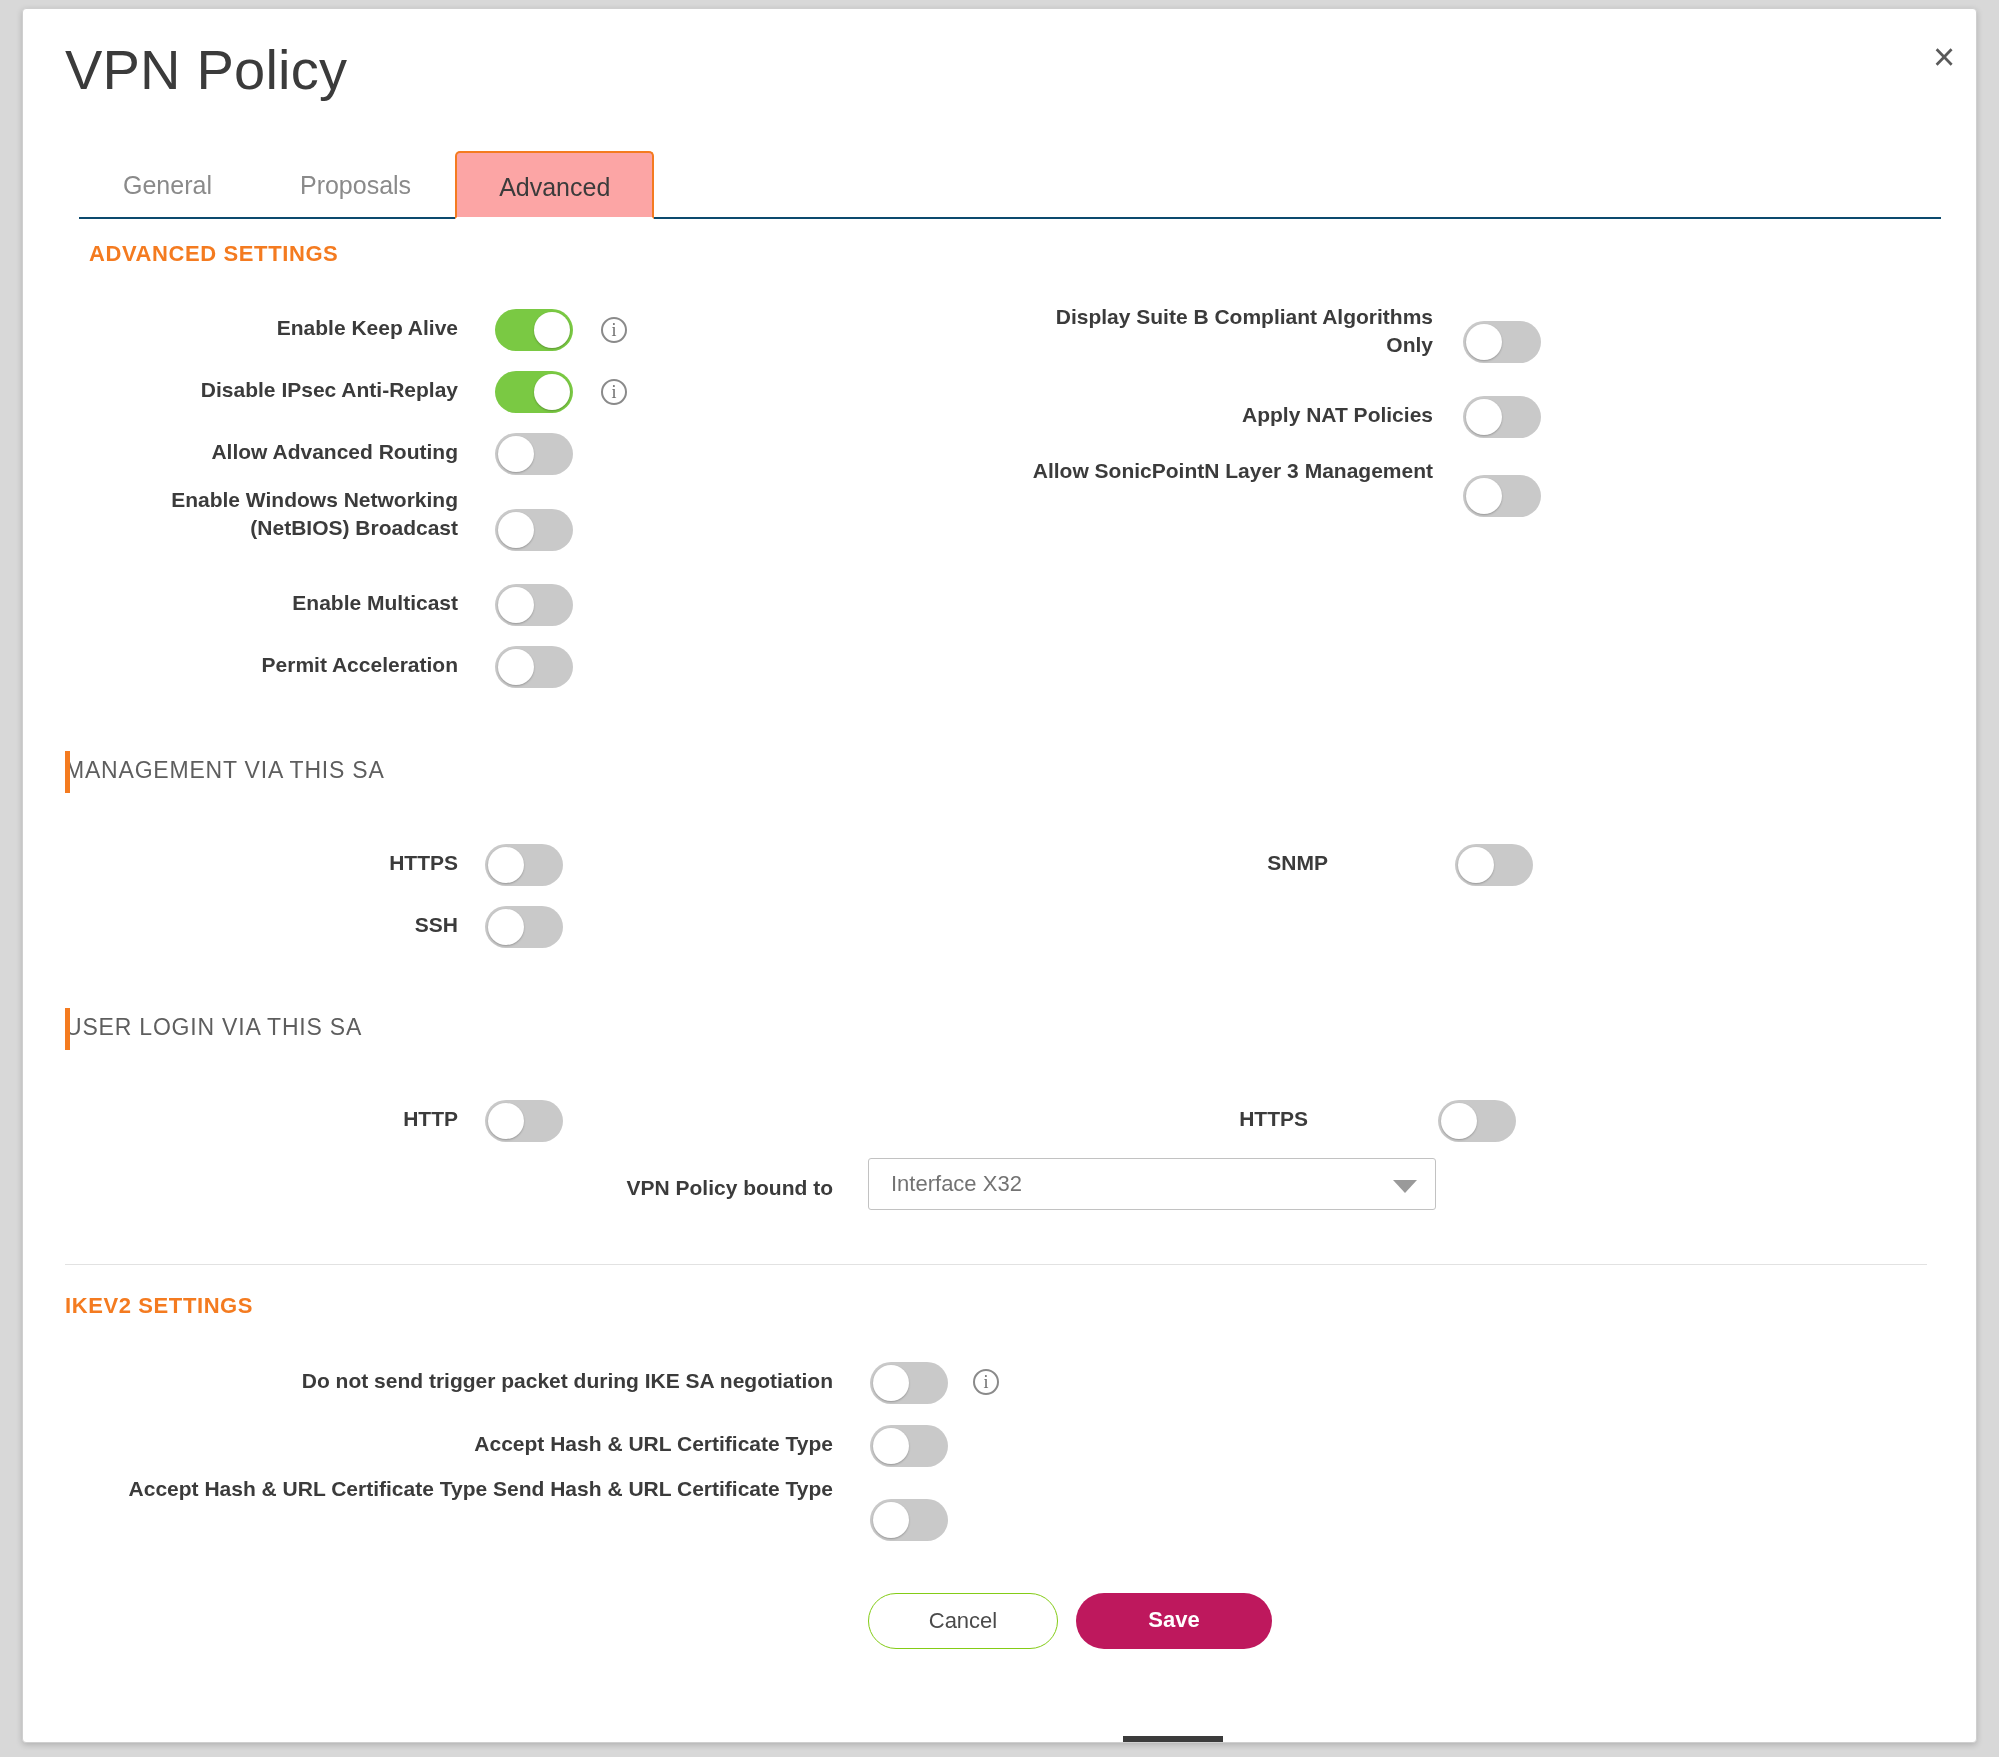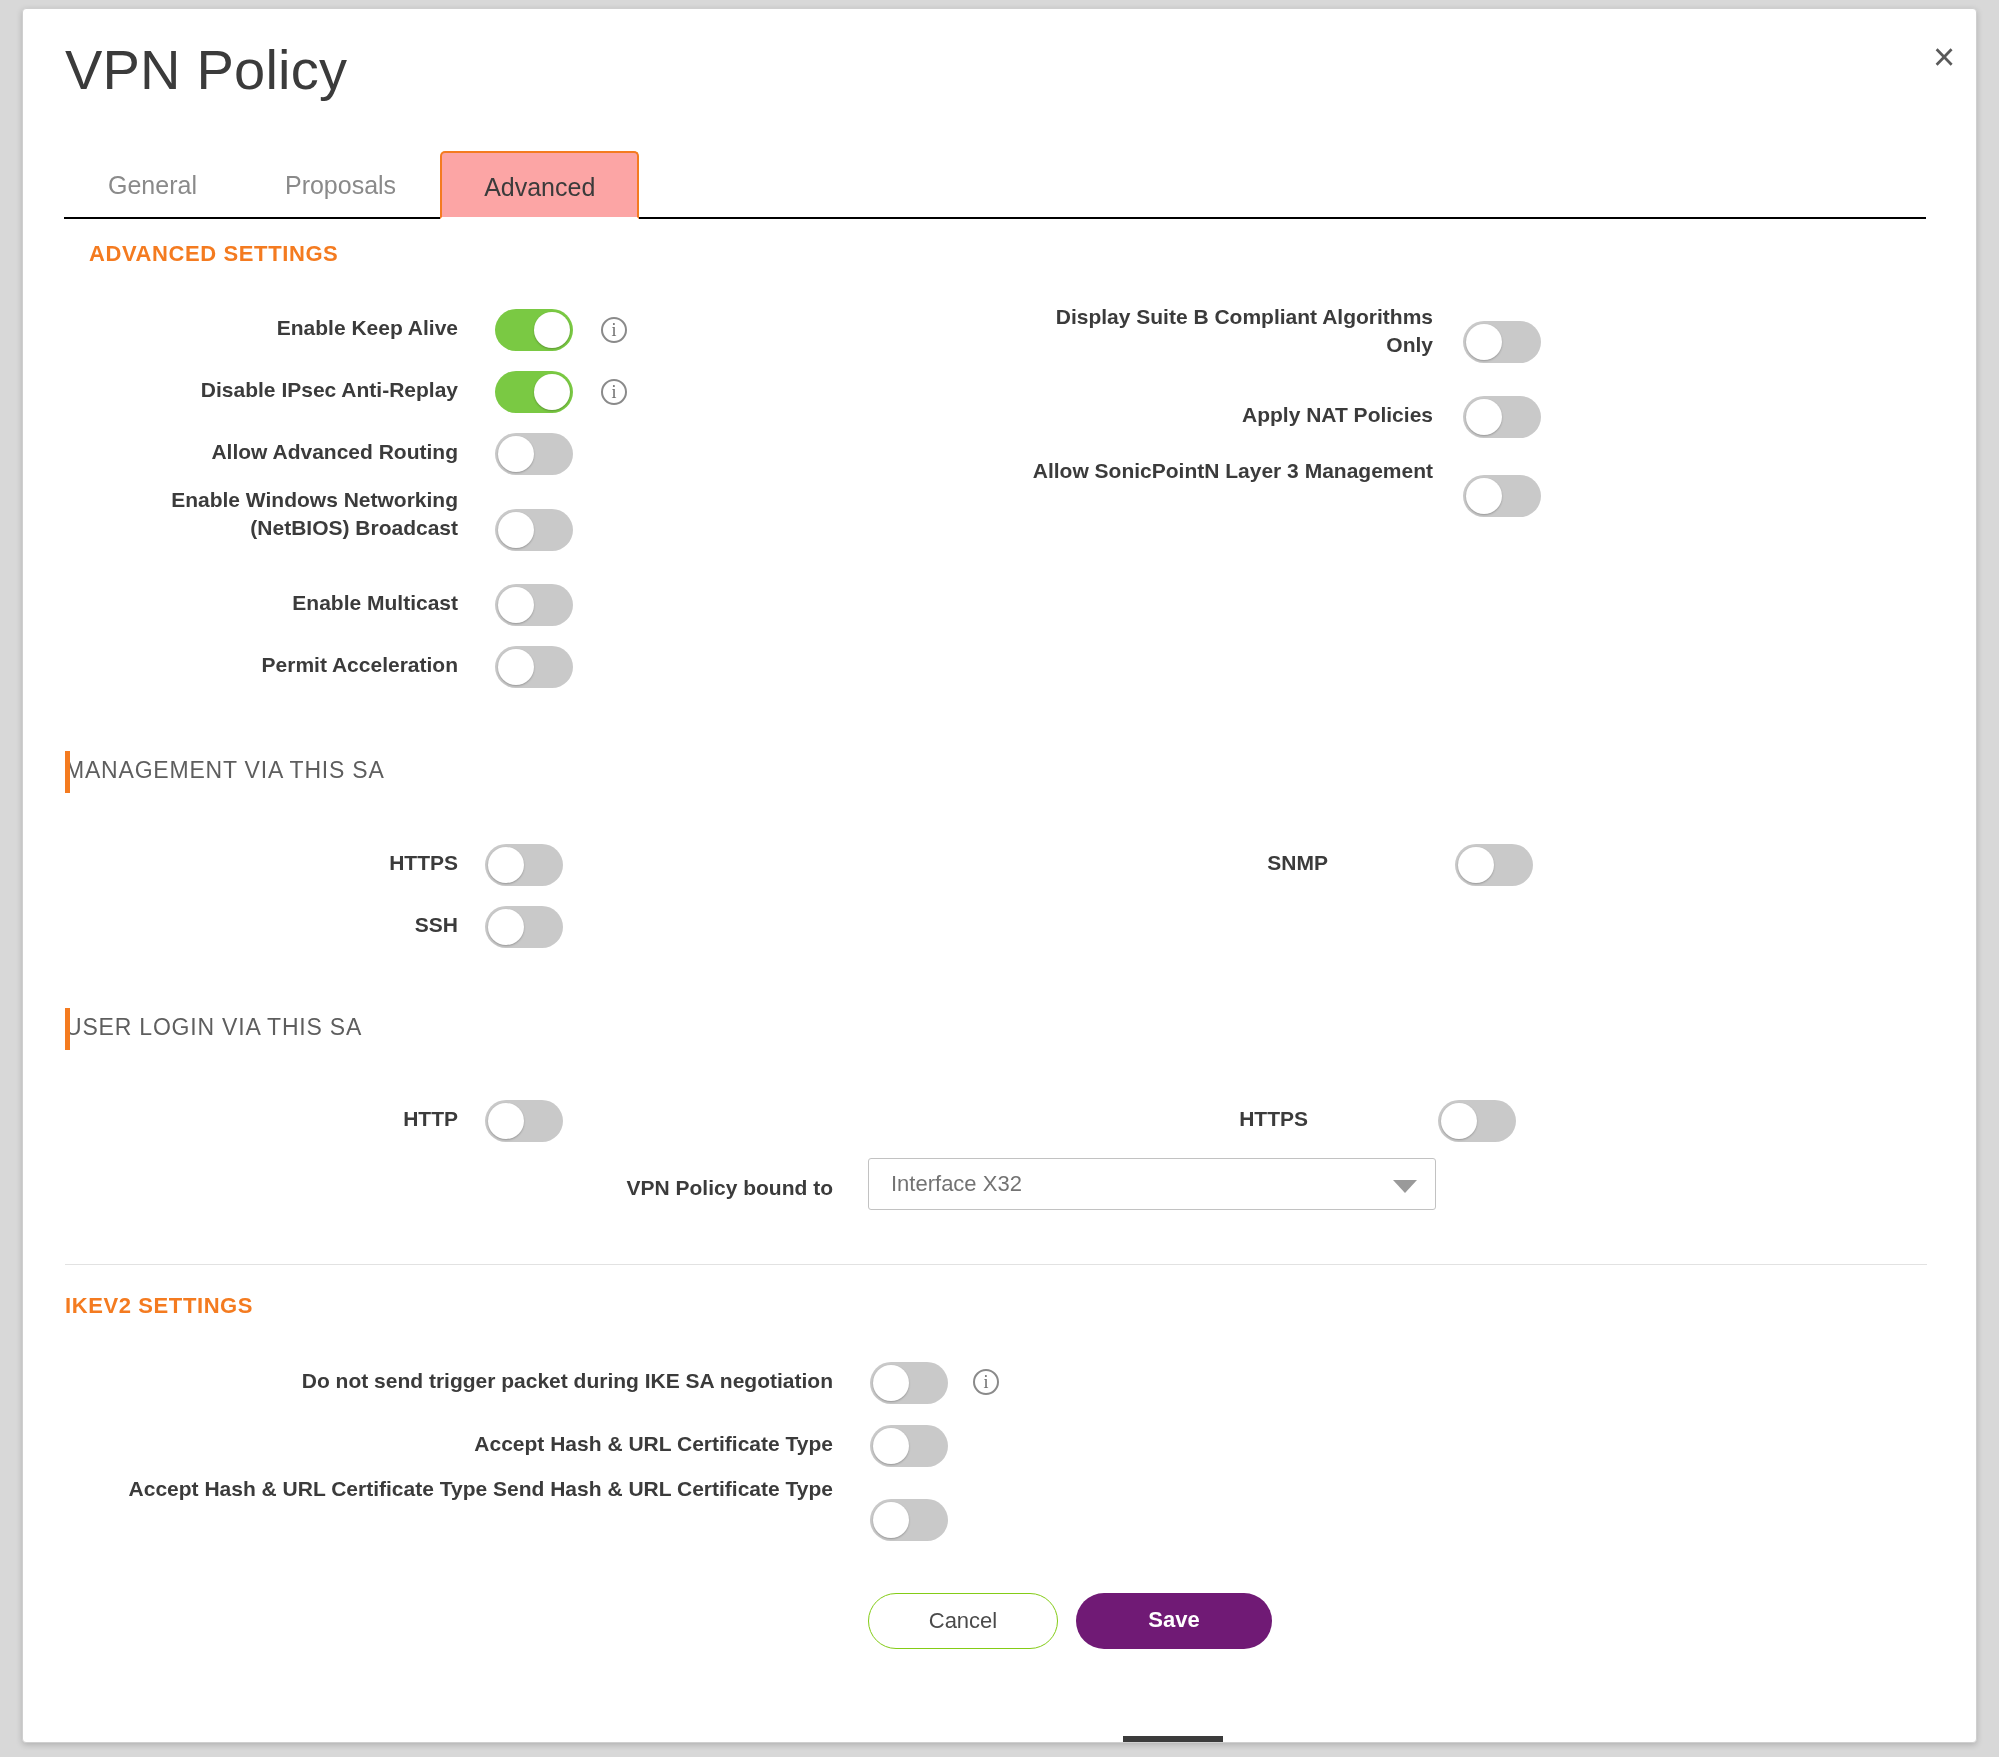--- a/index.html
+++ b/index.html
@@ -46,25 +46,25 @@
     color: #5a5a5a;
     font-size: 38px;
     line-height: 40px;
     text-align: center;
     cursor: pointer;
     font-family: "Liberation Sans", sans-serif;
   }
   
   .tabs {
     position: absolute;
-    left: 41px;
+    left: 56px;
     top: 140px;
     width: 1862px;
     height: 70px;
-    border-bottom: 2px solid #000000;
+    border-bottom: 2px solid #0c4a6e;
     display: flex;
     align-items: flex-end;
   }
   .tab {
     height: 68px;
     line-height: 68px;
     padding: 0 42px;
     font-size: 25px;
     color: #8a8a8a;
     cursor: pointer;
@@ -192,21 +192,21 @@
   }
   .btn-cancel {
     width: 190px;
     border: 1px solid #84cc16;
     background: #ffffff;
     color: #4a4a4a;
   }
   .btn-save {
     width: 196px;
     border: none;
-    background: #701a75;
+    background: #be185d;
     color: #ffffff;
     font-weight: bold;
   }
   .scroll-hint {
     position: absolute;
     left: 1100px;
     bottom: 0;
     width: 100px;
     height: 6px;
     background: #3b3b3b;

